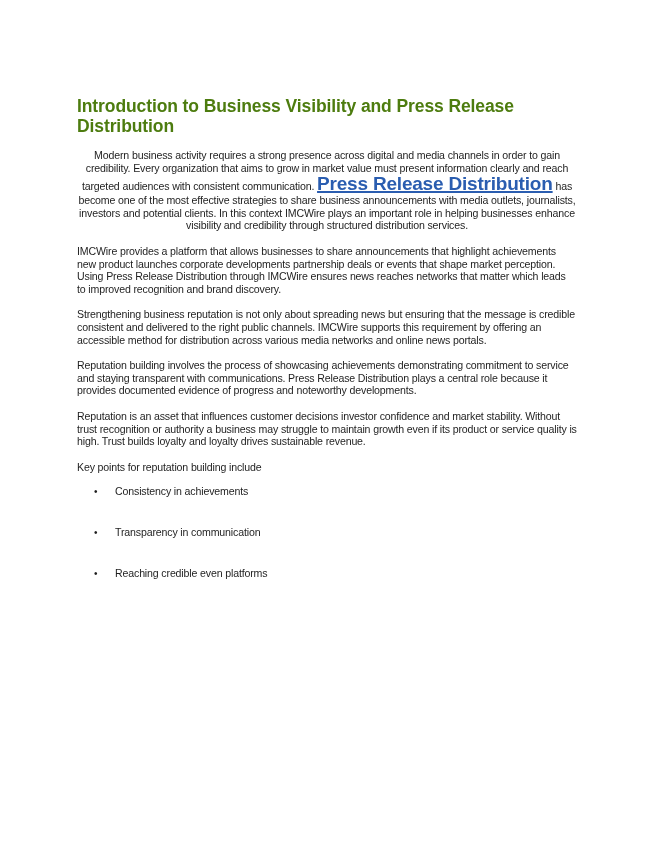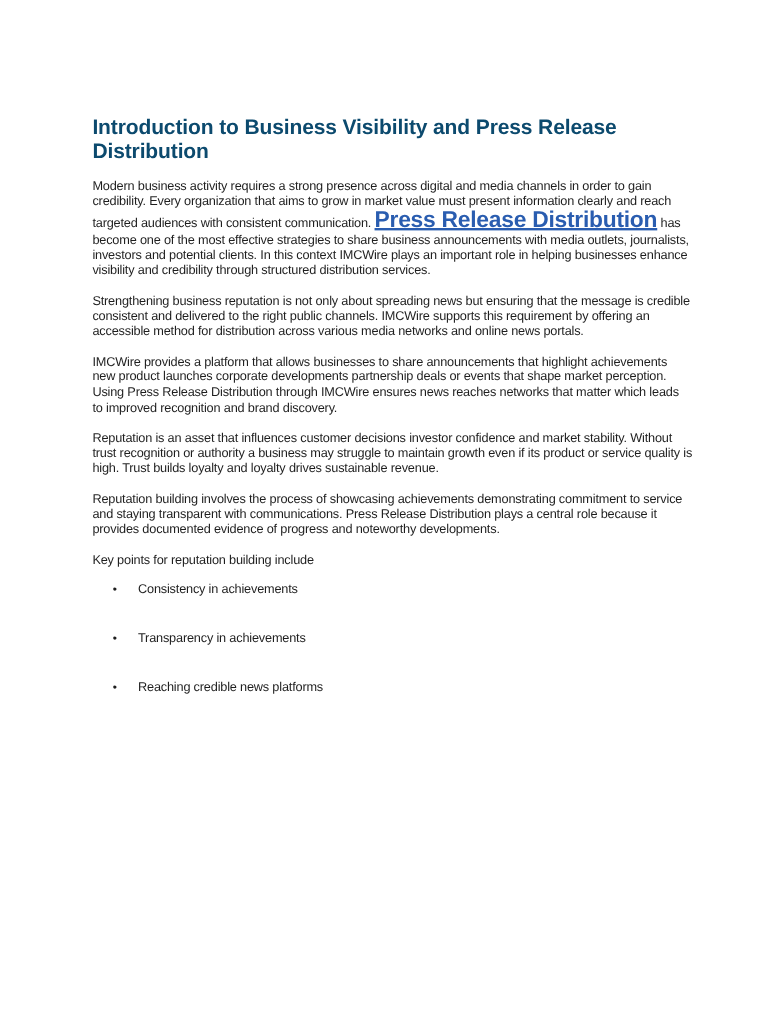--- a/index.html
+++ b/index.html
@@ -20,35 +20,35 @@
       left: 77px;
       top: 96px;
       width: 500px;
     }
     h1 {
       font-family: "Liberation Sans", sans-serif;
       font-weight: bold;
       font-size: 17.5px;
       line-height: 20px;
       margin: 0 0 13px 0;
-      color: #0c4a6e;
+      color: #4d7c0f;
       letter-spacing: -0.1px;
     }
     h1.h2 {
       font-size: 17.5px;
       margin: 16px 0 11px 0;
     }
     p {
       font-size: 10.6px;
       line-height: 12.6px;
       margin: 0 0 13px 0;
       color: #1e1e1e;
       letter-spacing: -0.15px;
     }
-    p.p1 { line-height: 12.6px; }
+    p.p1 { line-height: 12.6px; text-align: center; }
     .link-big {
       font-size: 19px;
       font-weight: bold;
       color: #2a5db0;
       text-decoration: underline;
       text-decoration-thickness: 1.5px;
       line-height: 20px;
       letter-spacing: -0.2px;
       cursor: pointer;
     }
@@ -76,39 +76,39 @@
   </style>
 </head>
 <body>
 
 <div class="page">
 
   <h1>Introduction to Business Visibility and Press Release Distribution</h1>
 
   <p class="p1"><span>Modern business activity requires a strong presence across digital and media channels in order to gain credibility. Every organization that aims to grow in market value must present information clearly and reach targeted audiences with consistent communication. </span><a class="link-big" style="color: rgb(42, 93, 176);">Press Release Distribution</a><span> has become one of the most effective strategies to share business announcements with media outlets, journalists, investors and potential clients. In this context IMCWire plays an important role in helping businesses enhance visibility and credibility through structured distribution services.</span></p>
 
+  <p>IMCWire provides a platform that allows businesses to share announcements that highlight achievements new product launches corporate developments partnership deals or events that shape market perception. Using Press Release Distribution through IMCWire ensures news reaches networks that matter which leads to improved recognition and brand discovery.</p>
+
   <p>Strengthening business reputation is not only about spreading news but ensuring that the message is credible consistent and delivered to the right public channels. IMCWire supports this requirement by offering an accessible method for distribution across various media networks and online news portals.</p>
 
-  <p>IMCWire provides a platform that allows businesses to share announcements that highlight achievements new product launches corporate developments partnership deals or events that shape market perception. Using Press Release Distribution through IMCWire ensures news reaches networks that matter which leads to improved recognition and brand discovery.</p>
 
+  <p>Reputation building involves the process of showcasing achievements demonstrating commitment to service and staying transparent with communications. Press Release Distribution plays a central role because it provides documented evidence of progress and noteworthy developments.</p>
 
   <p>Reputation is an asset that influences customer decisions investor confidence and market stability. Without trust recognition or authority a business may struggle to maintain growth even if its product or service quality is high. Trust builds loyalty and loyalty drives sustainable revenue.</p>
-
-  <p>Reputation building involves the process of showcasing achievements demonstrating commitment to service and staying transparent with communications. Press Release Distribution plays a central role because it provides documented evidence of progress and noteworthy developments.</p>
 
   <p style="margin-bottom:0;">Key points for reputation building include</p>
 
   <ul class="key-points">
     <li>
       <span class="bullet">•</span>
       <span>Consistency in achievements</span>
     </li>
     <li>
       <span class="bullet">•</span>
-      <span>Transparency in achievements</span>
+      <span>Transparency in communication</span>
     </li>
     <li>
       <span class="bullet">•</span>
-      <span>Reaching credible news platforms</span>
+      <span>Reaching credible even platforms</span>
     </li>
   </ul>
 
 </div>
 
 </body></html>

